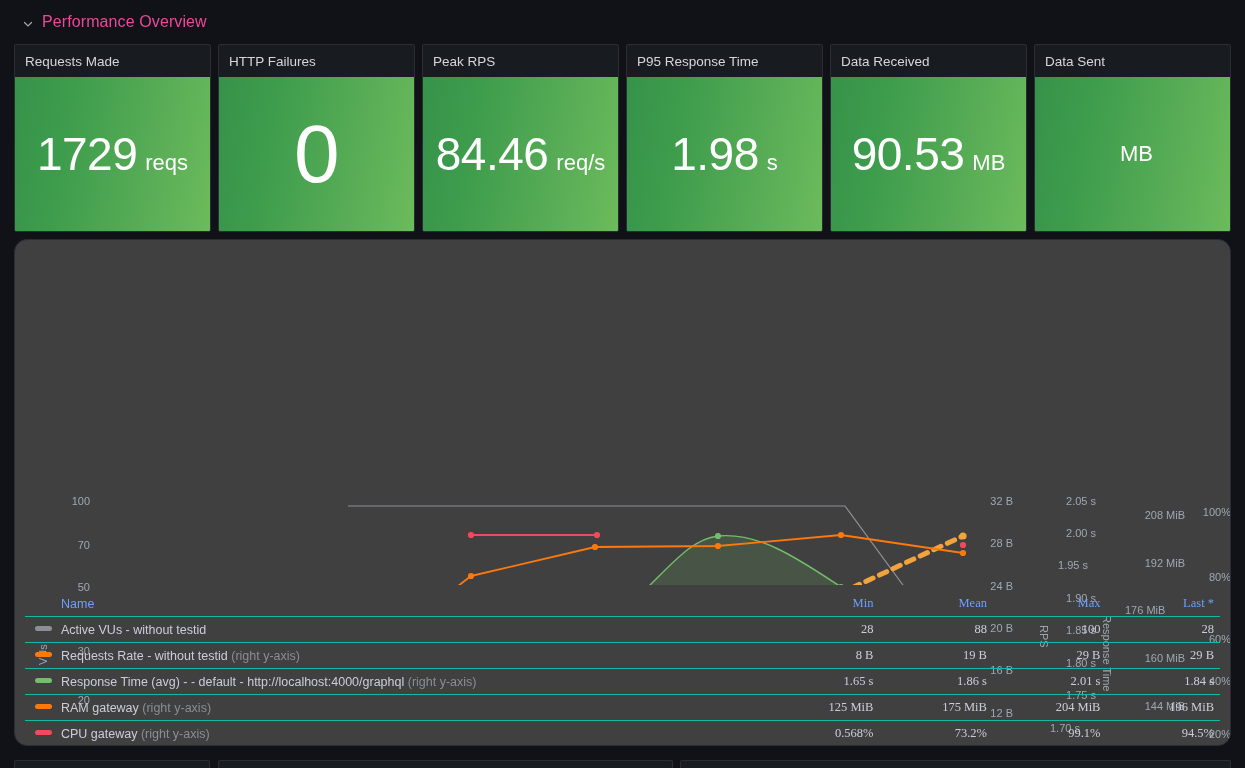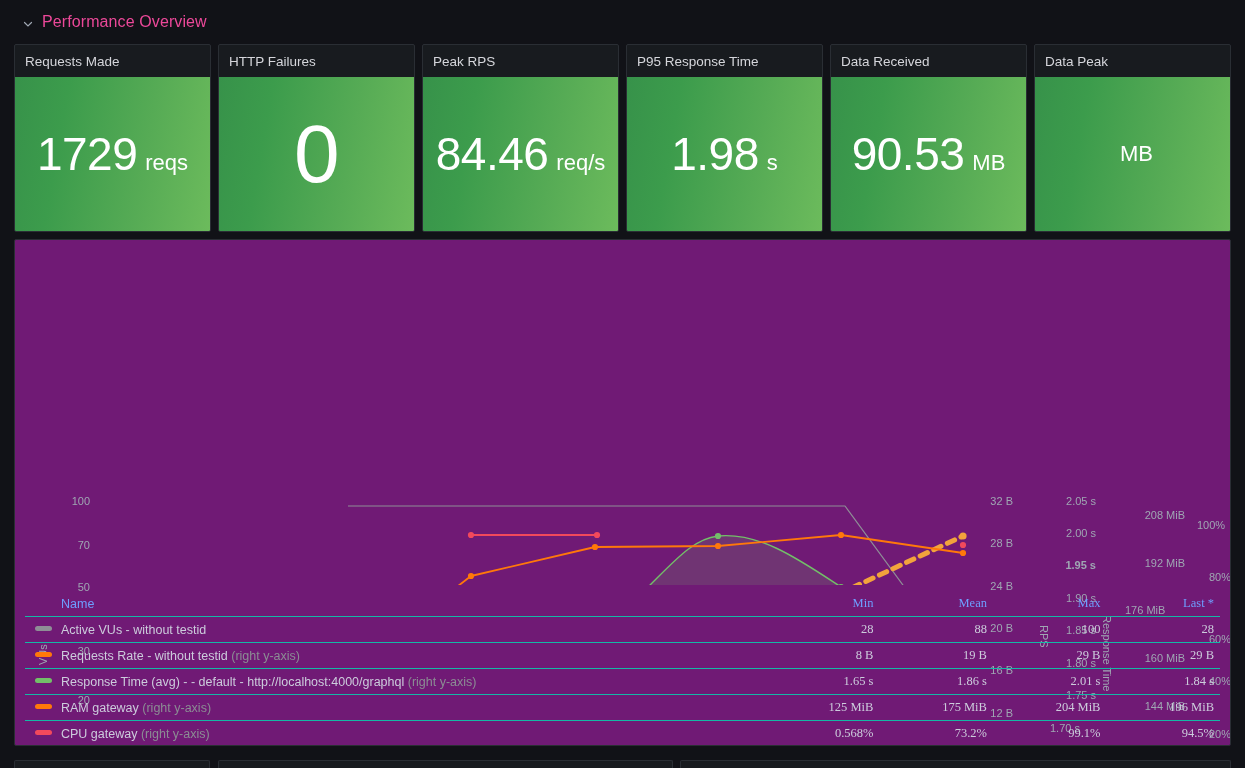--- a/index.html
+++ b/index.html
@@ -66,23 +66,23 @@
     white-space: nowrap;
   }
   .stat-value { font-size: 46px; font-weight: 400; letter-spacing: -.5px; }
   .stat-unit { font-size: 22px; font-weight: 400; margin-left: 8px; }
   .stat-panel.big .stat-value { font-size: 82px; }
 
   
   .graph-panel {
     margin: 7px 14px 0 14px;
     height: 507px;
-    background: #701a75;
+    background: #404040;
     border: 1px solid #2a2e34;
-    border-radius: 2px;
+    border-radius: 13px;
     position: relative;
     overflow: hidden;
   }
   .plot-area {
     position: absolute;
     left: 0; top: 0; right: 0;
     height: 345px;
   }
   .plot-svg { position: absolute; left:0; top:0; }
 
@@ -222,21 +222,21 @@
     <div class="stat-panel">
       <div class="stat-title">Data Received</div>
       <div class="stat-body">
         <div class="stat-value-wrap">
           <span class="stat-value">90.53</span>
           <span class="stat-unit">MB</span>
         </div>
       </div>
     </div>
     <div class="stat-panel">
-      <div class="stat-title">Data Peak</div>
+      <div class="stat-title">Data Sent</div>
       <div class="stat-body">
         <div class="stat-value-wrap">
           <span class="stat-unit">MB</span>
         </div>
       </div>
     </div>
   </div>
 
 <div class="graph-panel">
 
@@ -294,33 +294,33 @@
   <div id="axis-rights">
       <div class="axis-label" style="left: 962px; top: 255px; width: 36px; text-align: right;">32 B</div>
       <div class="axis-label" style="left: 962px; top: 297px; width: 36px; text-align: right;">28 B</div>
       <div class="axis-label" style="left: 962px; top: 340px; width: 36px; text-align: right;">24 B</div>
       <div class="axis-label" style="left: 962px; top: 382px; width: 36px; text-align: right;">20 B</div>
       <div class="axis-label" style="left: 962px; top: 424px; width: 36px; text-align: right;">16 B</div>
       <div class="axis-label" style="left: 962px; top: 467px; width: 36px; text-align: right;">12 B</div>
       <div class="axis-title vert-cw" style="left: 1035px; top: 385px;">RPS</div>
       <div class="axis-label" style="left: 1035px; top: 255px; width: 46px; text-align: right;">2.05 s</div>
       <div class="axis-label" style="left: 1035px; top: 287px; width: 46px; text-align: right;">2.00 s</div>
-      <div class="axis-label" style="left: 1035px; top: 319px; width: 46px; text-align: right; font-weight: bold;">1.95 s</div>
+      <div class="axis-label" style="left: 1035px; top: 319px; width: 46px; text-align: center;">1.95 s</div>
       <div class="axis-label" style="left: 1035px; top: 352px; width: 46px; text-align: right;">1.90 s</div>
       <div class="axis-label" style="left: 1035px; top: 384px; width: 46px; text-align: right;">1.85 s</div>
       <div class="axis-label" style="left: 1035px; top: 417px; width: 46px; text-align: right;">1.80 s</div>
       <div class="axis-label" style="left: 1035px; top: 449px; width: 46px; text-align: right;">1.75 s</div>
       <div class="axis-label" style="left: 1035px; top: 482px; width: 46px; text-align: left;">1.70 s</div>
       <div class="axis-title vert-cw" style="left: 1098px; top: 375px;">Response Time</div>
       <div class="axis-label" style="left: 1110px; top: 269px; width: 60px; text-align: right;">208 MiB</div>
       <div class="axis-label" style="left: 1110px; top: 317px; width: 60px; text-align: right;">192 MiB</div>
       <div class="axis-label" style="left: 1110px; top: 364px; width: 60px; text-align: left;">176 MiB</div>
       <div class="axis-label" style="left: 1110px; top: 412px; width: 60px; text-align: right;">160 MiB</div>
       <div class="axis-label" style="left: 1110px; top: 460px; width: 60px; text-align: right;">144 MiB</div>
-      <div class="axis-label" style="left: 1176px; top: 279px; width: 40px; text-align: center;">100%</div>
+      <div class="axis-label" style="left: 1176px; top: 266px; width: 40px; text-align: right;">100%</div>
       <div class="axis-label" style="left: 1176px; top: 331px; width: 40px; text-align: right;">80%</div>
       <div class="axis-label" style="left: 1176px; top: 393px; width: 40px; text-align: right;">60%</div>
       <div class="axis-label" style="left: 1176px; top: 435px; width: 40px; text-align: right;">40%</div>
       <div class="axis-label" style="left: 1176px; top: 488px; width: 40px; text-align: right;">20%</div>
     </div>
 
   <div id="axis-x"></div>
 
   <div class="legend">
     <table class="legend-table">

